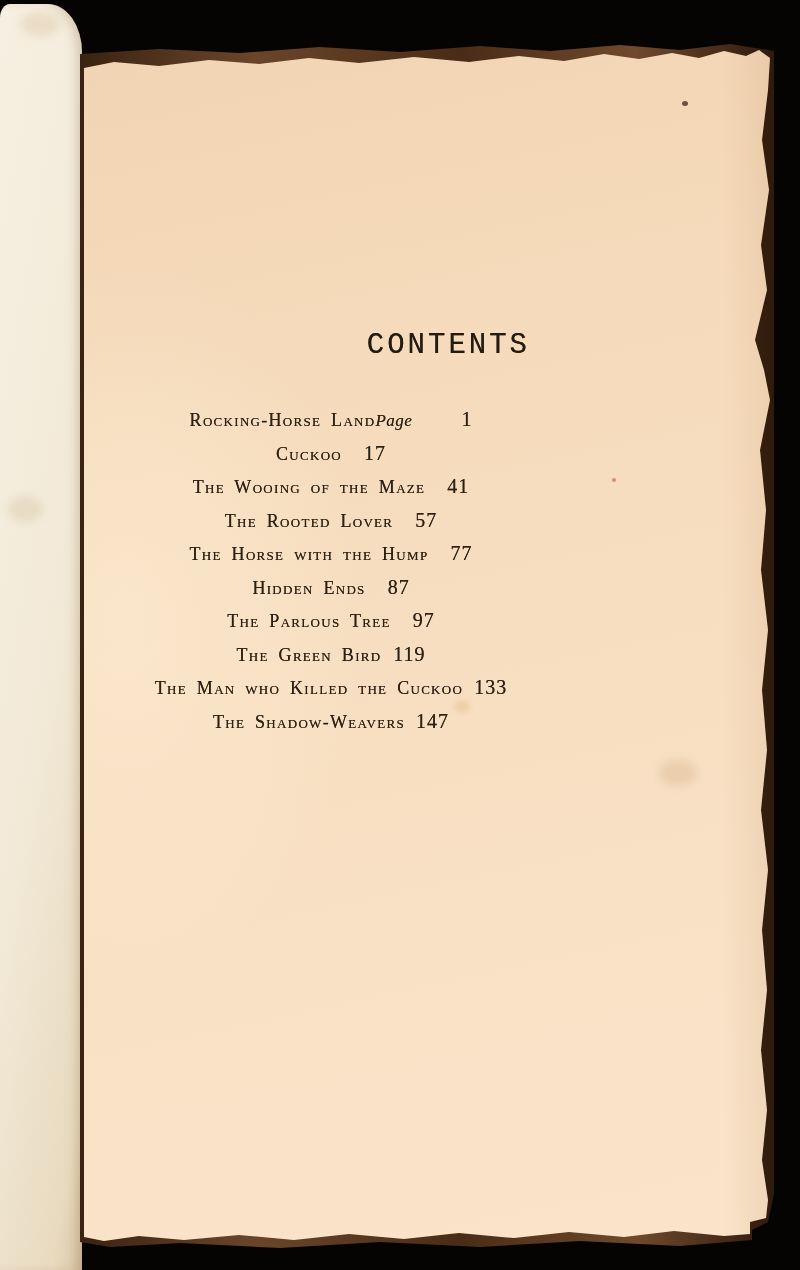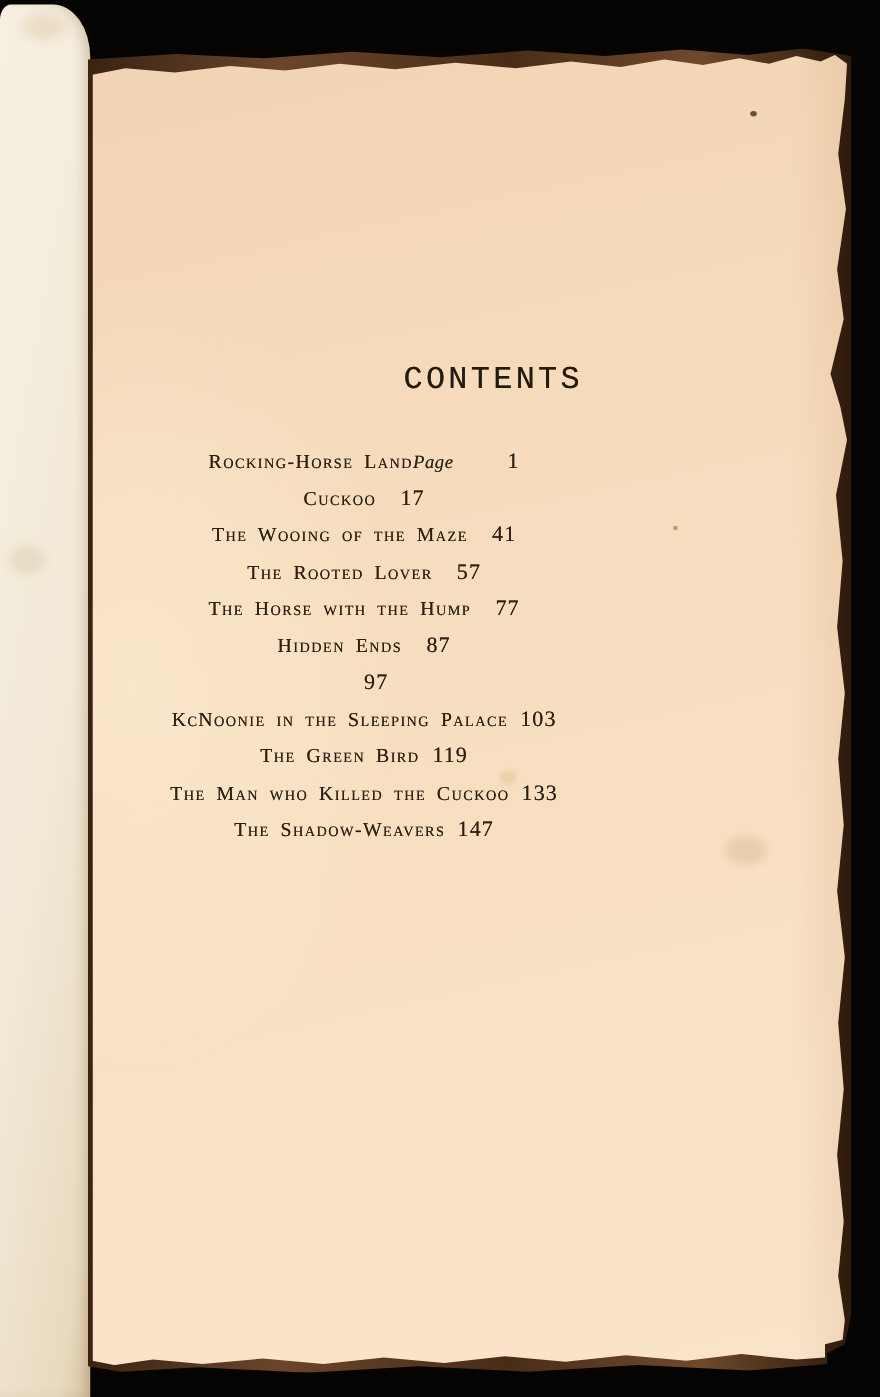--- a/index.html
+++ b/index.html
@@ -108,27 +108,24 @@
         <span class="title">The Horse with the Hump</span>
         <span class="pageref"><span class="num">77</span></span>
       </div>
 
       <div class="row">
         <span class="title">Hidden Ends</span>
         <span class="pageref"><span class="num">87</span></span>
       </div>
 
       <div class="row">
+        <span class="title">The Parlous Tree</span>
         <span class="pageref"><span class="num">97</span></span>
       </div>
 
-      <div class="row">
-        <span class="title">KcNoonie in the Sleeping Palace</span>
-        <span class="pageref"><span class="num">103</span></span>
-      </div>
 
       <div class="row">
         <span class="title">The Green Bird</span>
         <span class="pageref"><span class="num">119</span></span>
       </div>
 
       <div class="row">
         <span class="title">The Man who Killed the Cuckoo</span>
         <span class="pageref"><span class="num">133</span></span>
       </div>

